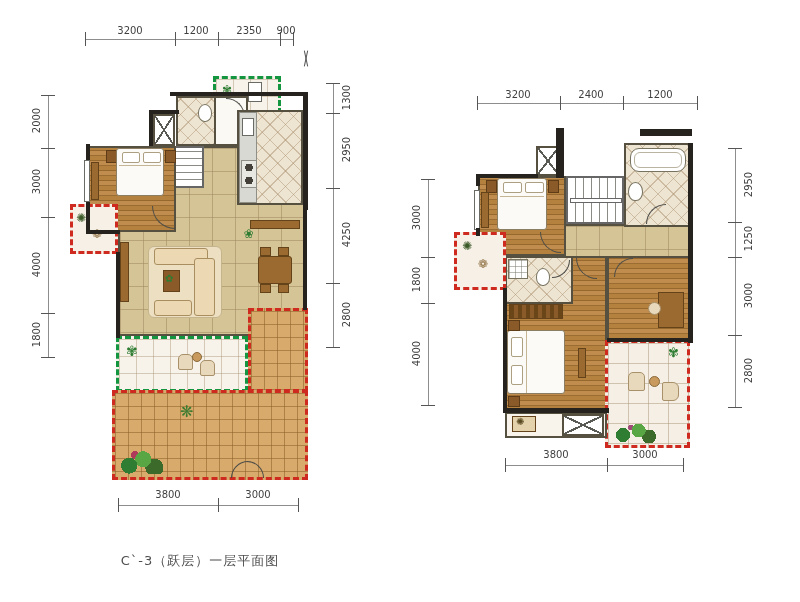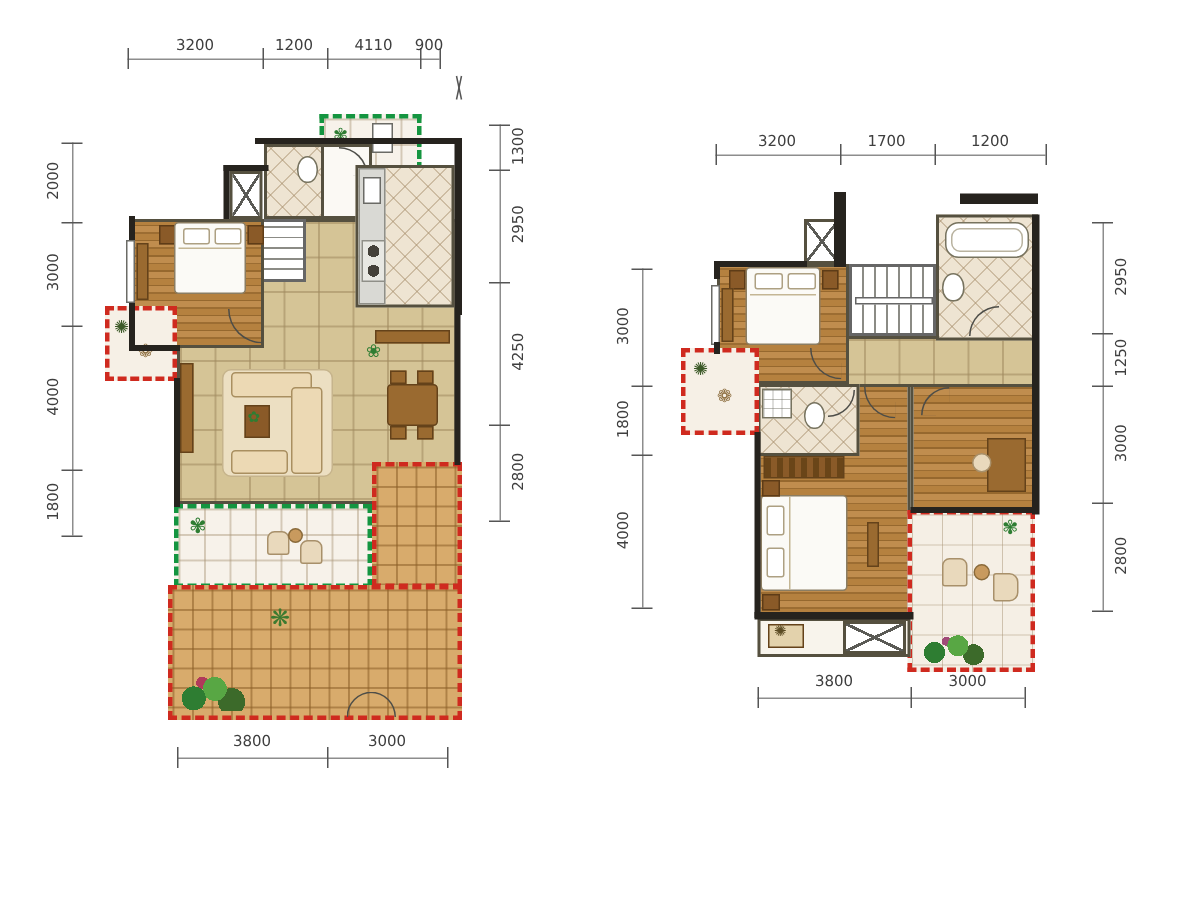--- a/index.html
+++ b/index.html
@@ -147,21 +147,21 @@
     <div class="mark" style="left:298px;top:58px;transform:rotate(102deg);"></div>
 
     <div class="dimline-h" style="left:85px;top:39px;width:208px;"></div>
     <div class="tick-v" style="left:85px;top:32px;"></div>
     <div class="tick-v" style="left:175px;top:32px;"></div>
     <div class="tick-v" style="left:218px;top:32px;"></div>
     <div class="tick-v" style="left:280px;top:32px;"></div>
     <div class="tick-v" style="left:293px;top:32px;"></div>
     <div class="dimtext" style="left:108px;top:25px;">3200</div>
     <div class="dimtext" style="left:174px;top:25px;">1200</div>
-    <div class="dimtext" style="left:227px;top:25px;">4110</div>
+    <div class="dimtext" style="left:227px;top:25px;">2350</div>
     <div class="dimtext" style="left:264px;top:25px;">900</div>
 
     <div class="dimline-v" style="left:48px;top:95px;height:262px;"></div>
     <div class="tick-h" style="left:41px;top:95px;"></div>
     <div class="tick-h" style="left:41px;top:148px;"></div>
     <div class="tick-h" style="left:41px;top:217px;"></div>
     <div class="tick-h" style="left:41px;top:313px;"></div>
     <div class="tick-h" style="left:41px;top:357px;"></div>
     <div class="dimtext v" style="left:14px;top:115px;">2000</div>
     <div class="dimtext v" style="left:14px;top:176px;">3000</div>
@@ -179,20 +179,21 @@
     <div class="dimtext v" style="left:324px;top:229px;">4250</div>
     <div class="dimtext v" style="left:324px;top:309px;">2800</div>
 
     <div class="dimline-h" style="left:118px;top:505px;width:180px;"></div>
     <div class="tick-v" style="left:118px;top:498px;"></div>
     <div class="tick-v" style="left:218px;top:498px;"></div>
     <div class="tick-v" style="left:298px;top:498px;"></div>
     <div class="dimtext" style="left:146px;top:489px;">3800</div>
     <div class="dimtext" style="left:236px;top:489px;">3000</div>
 
+    <div class="title" style="left:90px;top:552px;">C`-3（跃层）一层平面图</div>
   </div>
 
   <div class="abs" style="left:0;top:0;width:800px;height:602px;">
 
     <div class="room tile" style="left:505px;top:224px;width:187px;height:34px;"></div>
 
     <div class="room wood-h" style="left:505px;top:256px;width:102px;height:156px;"></div>
     <div class="furn" style="left:509px;top:304px;width:54px;height:15px;background:repeating-linear-gradient(90deg,#6a4518 0 4px,#8a5a28 4px 8px);"></div>
     <div class="bed" style="left:507px;top:330px;width:58px;height:64px;">
       <div class="pillow" style="left:3px;top:6px;width:10px;height:18px;"></div>
@@ -266,21 +267,21 @@
     <div class="wall" style="left:503px;top:288px;width:4px;height:124px;"></div>
     <div class="wall" style="left:503px;top:408px;width:106px;height:5px;"></div>
     <div class="wall" style="left:607px;top:338px;width:85px;height:4px;"></div>
 
     <div class="dimline-h" style="left:477px;top:103px;width:220px;"></div>
     <div class="tick-v" style="left:477px;top:96px;"></div>
     <div class="tick-v" style="left:560px;top:96px;"></div>
     <div class="tick-v" style="left:623px;top:96px;"></div>
     <div class="tick-v" style="left:697px;top:96px;"></div>
     <div class="dimtext" style="left:496px;top:89px;">3200</div>
-    <div class="dimtext" style="left:569px;top:89px;">1700</div>
+    <div class="dimtext" style="left:569px;top:89px;">2400</div>
     <div class="dimtext" style="left:638px;top:89px;">1200</div>
 
     <div class="dimline-v" style="left:428px;top:179px;height:226px;"></div>
     <div class="tick-h" style="left:421px;top:179px;"></div>
     <div class="tick-h" style="left:421px;top:257px;"></div>
     <div class="tick-h" style="left:421px;top:303px;"></div>
     <div class="tick-h" style="left:421px;top:405px;"></div>
     <div class="dimtext v" style="left:394px;top:212px;">3000</div>
     <div class="dimtext v" style="left:394px;top:274px;">1800</div>
     <div class="dimtext v" style="left:394px;top:348px;">4000</div>

